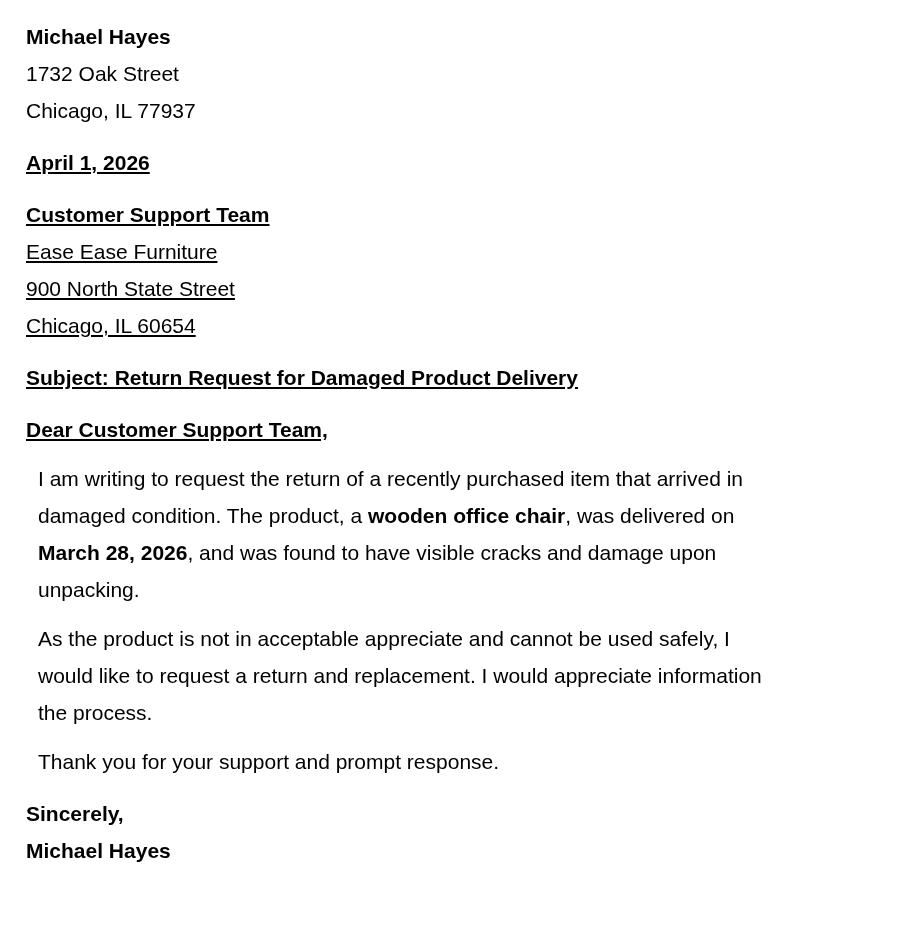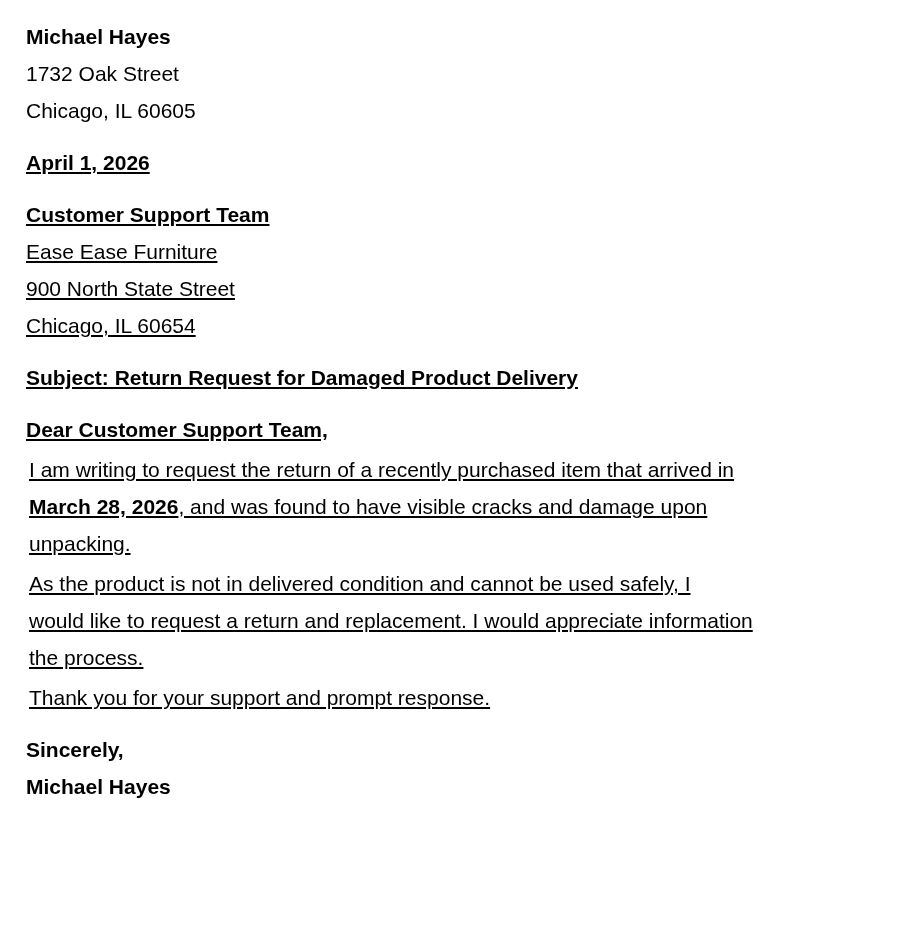--- a/index.html
+++ b/index.html
@@ -23,36 +23,35 @@
       display: block;
       line-height: 37px;
       white-space: nowrap;
     }
     .b { font-weight: bold; }
     .block { margin: 0; }
     .gap-s { margin-top: 15px; text-decoration: underline; }
     .gap-m { margin-top: 15px; }
     .para {
       line-height: 36.8px;
-      margin: 3px;
+      margin: 12px;
       width: 850px;
-      text-decoration: underline;
     }
     .para .line { white-space: nowrap; }
     .sig .line { line-height: 37px; }
   </style>
 </head>
 <body>
 
 <div class="letter">
 
   <div class="block">
     <span class="line b">Michael Hayes</span>
     <span class="line">1732 Oak Street</span>
-    <span class="line">Chicago, IL 60605</span>
+    <span class="line">Chicago, IL 77937</span>
   </div>
 
   <div class="block gap-s">
     <span class="line b">April 1, 2026</span>
   </div>
 
   <div class="block gap-s">
     <span class="line b">Customer Support Team</span>
     <span class="line">Ease Ease Furniture</span>
     <span class="line">900 North State Street</span>
@@ -62,26 +61,27 @@
   <div class="block gap-s">
     <span class="line b">Subject: Return Request for Damaged Product Delivery</span>
   </div>
 
   <div class="block gap-s">
     <span class="line b">Dear Customer Support Team,</span>
   </div>
 
   <div class="para gap-m">
     <span class="line">I am writing to request the return of a recently purchased item that arrived in</span>
+    <span class="line"><span>damaged condition. The product, a </span><span class="b">wooden office chair</span><span>, was delivered on</span></span>
     <span class="line"><span class="b">March 28, 2026</span><span>, and was found to have visible cracks and damage upon</span></span>
     <span class="line">unpacking.</span>
   </div>
 
   <div class="para gap-m">
-    <span class="line">As the product is not in delivered condition and cannot be used safely, I</span>
+    <span class="line">As the product is not in acceptable appreciate and cannot be used safely, I</span>
     <span class="line">would like to request a return and replacement. I would appreciate information</span>
     <span class="line">the process.</span>
   </div>
 
   <div class="para gap-m">
     <span class="line">Thank you for your support and prompt response.</span>
   </div>
 
   <div class="block gap-m sig">
     <span class="line b">Sincerely,</span>

